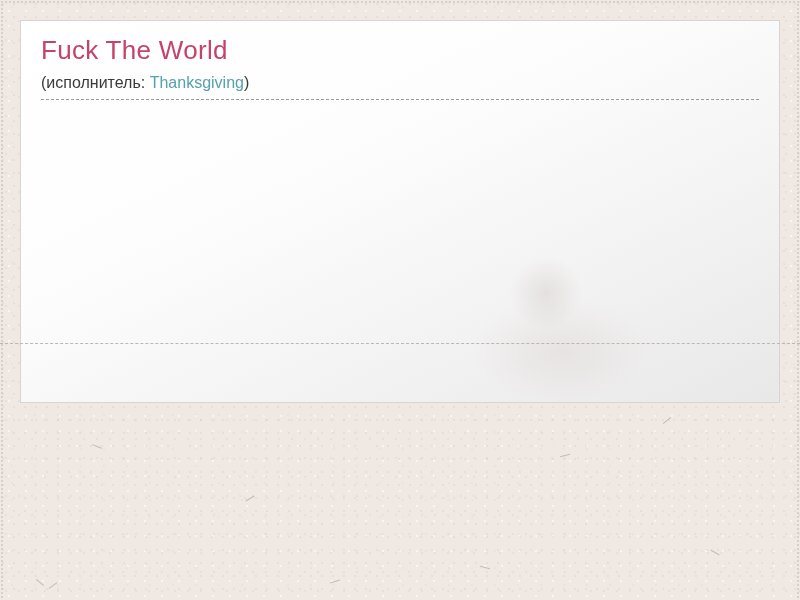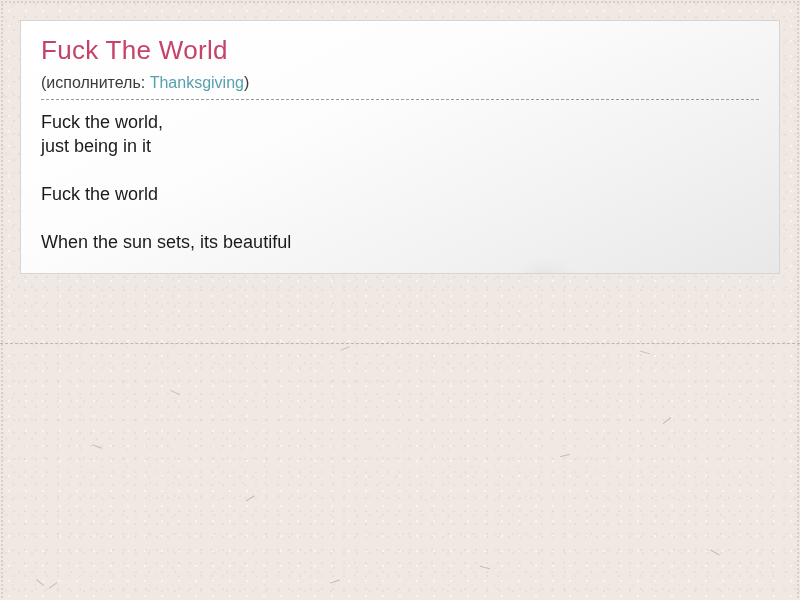--- a/index.html
+++ b/index.html
@@ -40,21 +40,21 @@
     height: 1px;
     background: rgba(150,131,117,0.45);
     pointer-events: none;
   }
 
   .card {
     position: absolute;
     left: 20px;
     top: 20px;
     width: 760px;
-    height: 254px;
+    height: 383px;
     box-sizing: border-box;
     border: 1px solid #d9d4cf;
     padding: 15px 20px 0 20px;
     background:
       radial-gradient(circle 52px at 525px 272px, rgba(166,150,146,0.20), rgba(166,150,146,0.0) 70%),
       radial-gradient(ellipse 120px 70px at 540px 330px, rgba(186,170,165,0.18), rgba(186,170,165,0.0) 75%),
       linear-gradient(155deg, #ffffff 0%, #fdfdfd 38%, #f3f2f2 72%, #e9e8e8 100%);
     overflow: hidden;
   }
 
@@ -115,23 +115,15 @@
 <div class="fleck" style="left:560px; top:455px; transform:rotate(-14deg);"></div>
 <div class="fleck" style="left:710px; top:552px; transform:rotate(30deg);"></div>
 <div class="fleck" style="left:245px; top:498px; transform:rotate(-30deg);"></div>
 <div class="fleck" style="left:92px;  top:446px; transform:rotate(20deg);"></div>
 
 <div class="card">
   <h1 class="song-title">Fuck The World</h1>
 
   <div class="artist-line"><span>(исполнитель: </span><a class="artist-link" href="#">Thanksgiving</a><span>)</span></div>
 
-  <div class="lyrics">Fuck the world,
-just being in it
-
-Fuck the world
-
-When the sun sets, its beautiful
-
-Fuck the world.</div>
 </div>
 
 <div class="page-divider"></div>
 
 </body></html>

